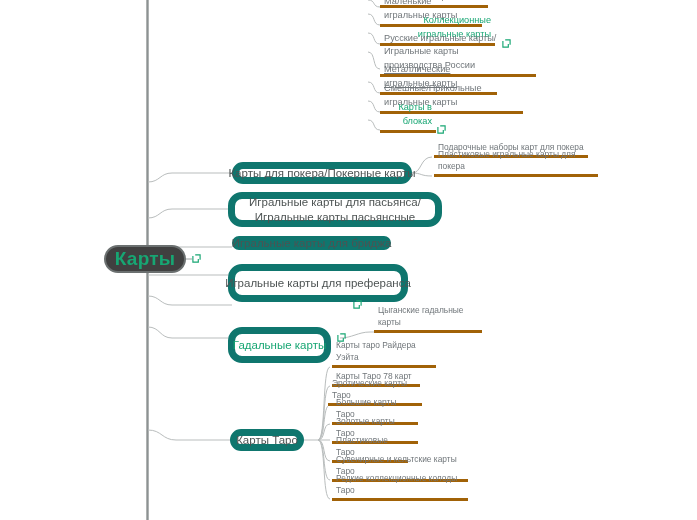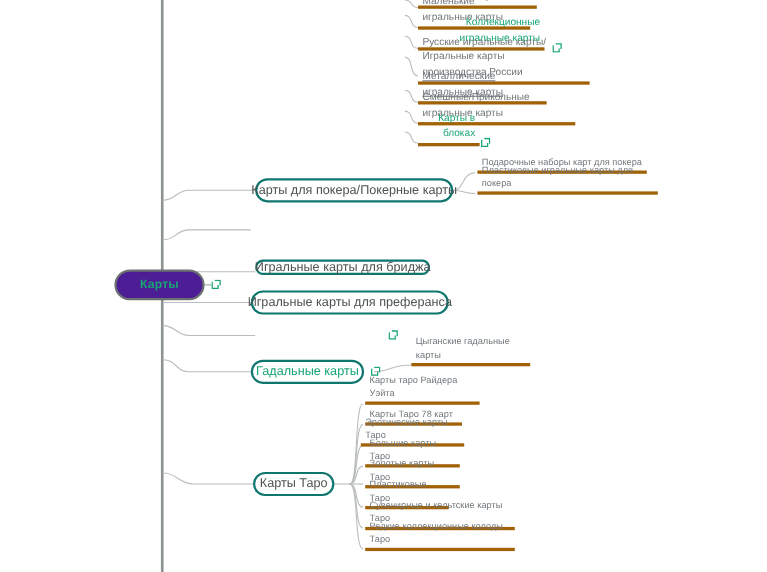--- a/index.html
+++ b/index.html
@@ -36,28 +36,28 @@
     white-space: pre;
     line-height: 1.28;
   }
 
   
   .node.root {
     border: 2px solid #6b7070;
     border-radius: 16px;
     color: #17a673;
     font-weight: bold;
-    font-size: 11px;
-    background: #4c1d95;
+    font-size: 19px;
+    background: #404040;
     letter-spacing: .2px;
   }
 
   
   .node.branch {
-    border: 2px solid #0f766e;
+    border: 7px solid #0f766e;
     border-radius: 14px;
     background: #ffffff;
     font-size: 11.5px;
     color: #4d5353;
   }
   .node.branch.green { color: #17a673; }
   .node.branch.multiline { white-space: pre-line; text-align: center; }
 
   
   .node.leaf {
@@ -180,36 +180,40 @@
   <span class="link-icon" style="left:437px; top:125px;">
     <svg viewBox="0 0 10 10">
         <path d="M1 3 L1 9 L7 9 L7 6.2 M4.2 1 L9 1 L9 5.6" fill="none" stroke="#17a673" stroke-width="1.3" stroke-linecap="square"></path>
       </svg>
   </span>
 
   <div class="node branch" style="left:232px; top:162px; width:180px; height:22px;">
     <span>Карты для покера/Покерные карты</span>
   </div>
 
+  <div class="node branch multiline" style="left:228px; top:192px; width:214px; height:35px;">
+    <span>Игральные карты для пасьянса/
+Игральные карты пасьянсные</span>
+  </div>
 
   <div class="node branch" style="left:232px; top:236px; width:159px; height:14px;">
     <span>Игральные карты для бриджа</span>
   </div>
 
-  <div class="node branch" style="left:228px; top:264px; width:180px; height:22px;">
+  <div class="node branch" style="left:228px; top:264px; width:180px; height:38px;">
     <span>Игральные карты для преферанса</span>
   </div>
 
   <span class="link-icon" style="left:353px; top:300px;">
     <svg viewBox="0 0 10 10">
         <path d="M1 3 L1 9 L7 9 L7 6.2 M4.2 1 L9 1 L9 5.6" fill="none" stroke="#17a673" stroke-width="1.3" stroke-linecap="square"></path>
       </svg>
   </span>
 
-  <div class="node branch green" style="left:228px; top:327px; width:103px; height:22px;">
+  <div class="node branch green" style="left:228px; top:327px; width:103px; height:36px;">
     <span>Гадальные карты</span>
   </div>
   <span class="link-icon" style="left:337px; top:333px;">
     <svg viewBox="0 0 10 10">
         <path d="M1 3 L1 9 L7 9 L7 6.2 M4.2 1 L9 1 L9 5.6" fill="none" stroke="#17a673" stroke-width="1.3" stroke-linecap="square"></path>
       </svg>
   </span>
 
   <div class="node branch" style="left:230px; top:429px; width:74px; height:22px;">
     <span>Карты Таро</span>

